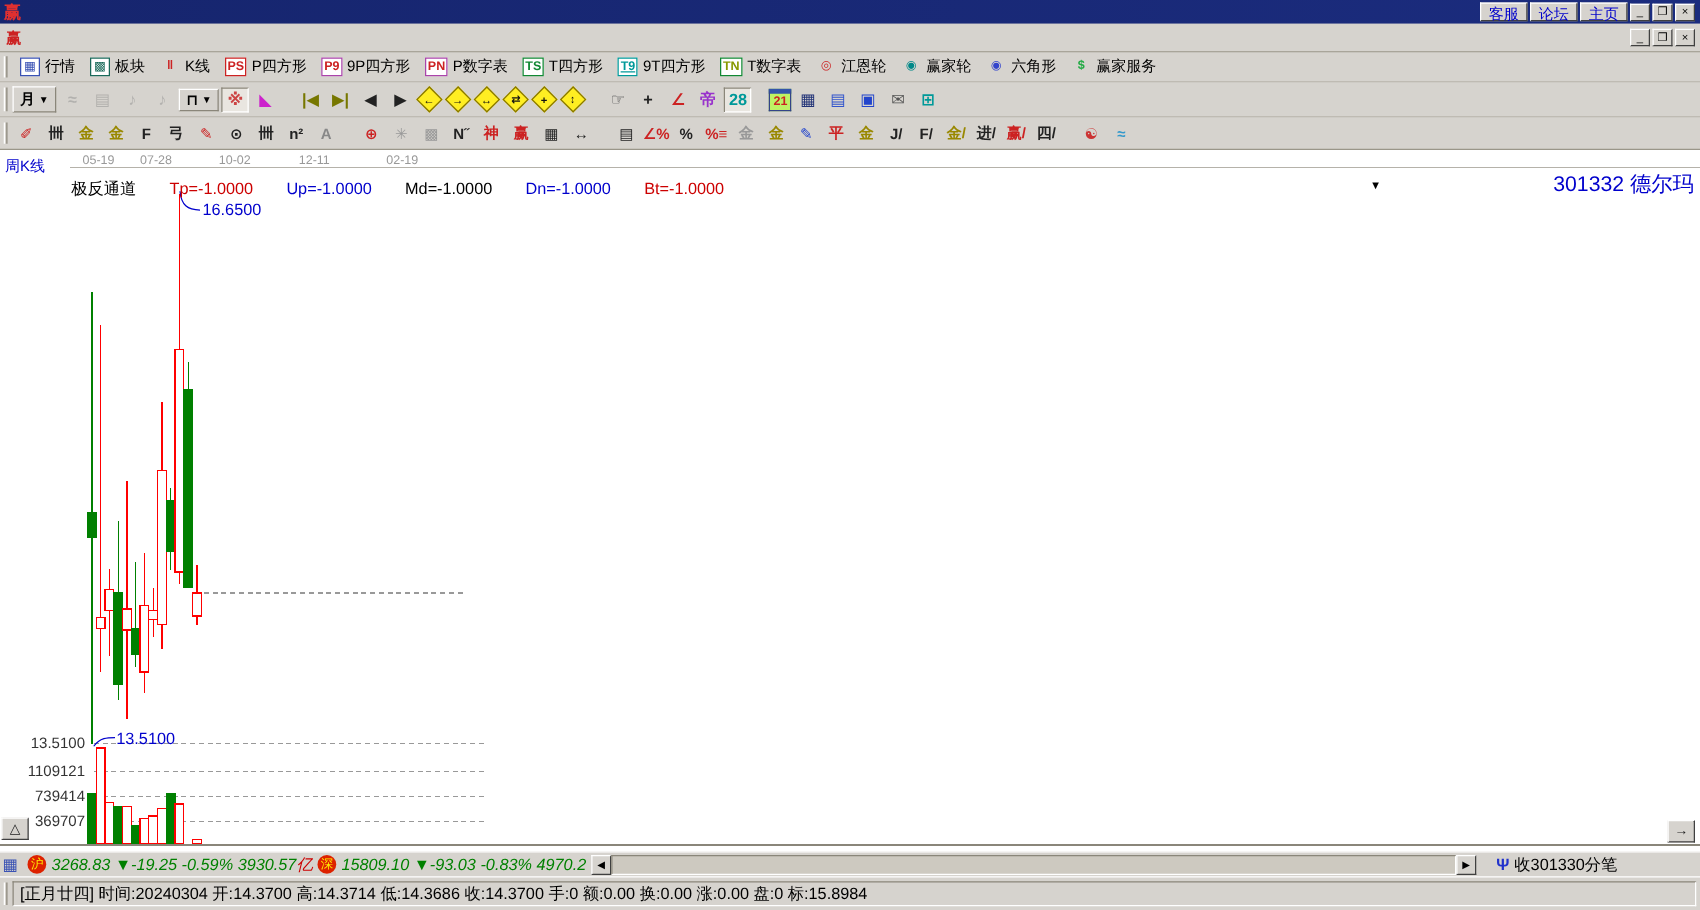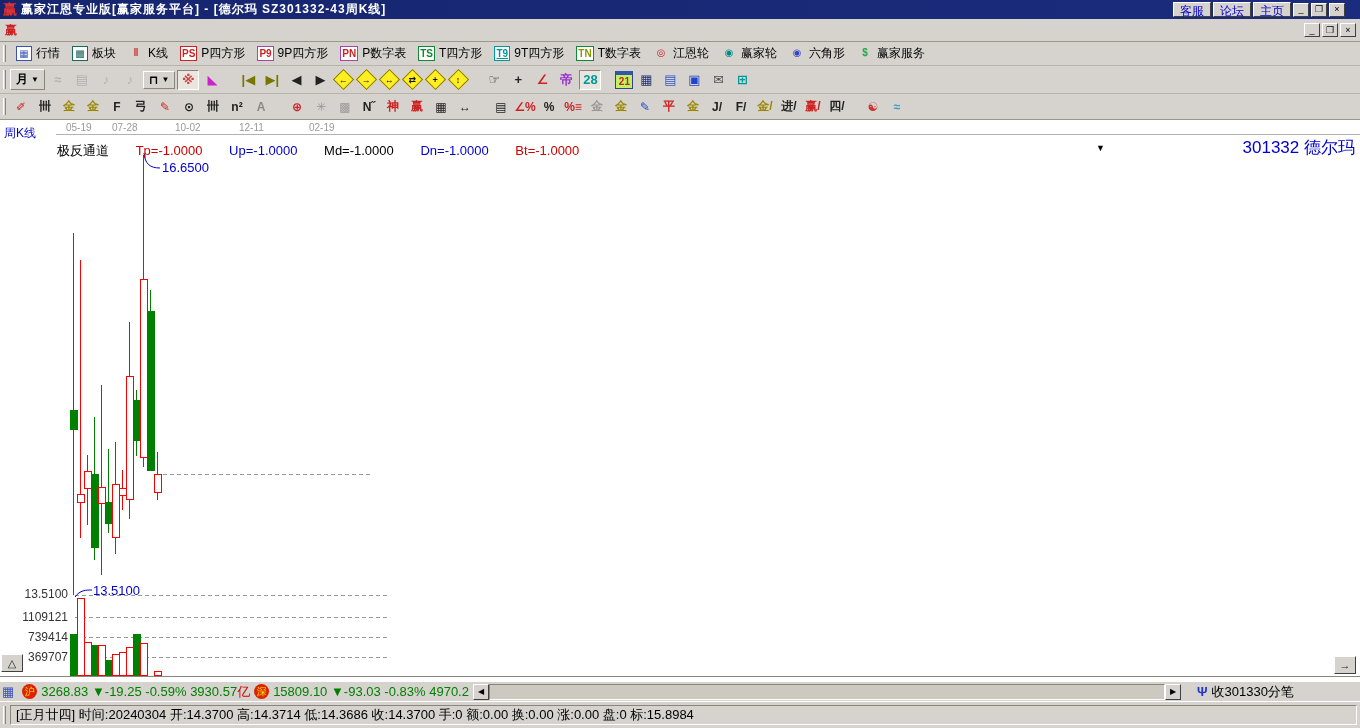--- a/index.html
+++ b/index.html
@@ -5,21 +5,21 @@
   * { box-sizing: border-box; margin: 0; padding: 0; }
   html,body { width:1360px; height:728px; overflow:hidden; }
   body { font-family:"Liberation Sans","DejaVu Sans",sans-serif; font-size:12px; background:#d6d3ce; }
   .app { position:relative; width:1360px; height:728px; background:#d6d3ce; }
 
   
   .titlebar { position:absolute; left:0; top:0; width:1360px; height:19px;
     background:linear-gradient(90deg,#16256e,#1b2c7e); color:#fff; display:flex; align-items:center; }
   .tb-logo { color:#e03030; font-weight:bold; font-size:14px; margin:0 4px 0 3px; }
   .tb-title { font-weight:bold; font-size:12px; letter-spacing:1px; white-space:nowrap; }
-  .tb-right { margin-left:auto; display:flex; align-items:center; gap:2px; padding-right:15px; }
+  .tb-right { margin-left:auto; display:flex; align-items:center; gap:2px; padding-right:4px; }
   .tb-txtbtn { height:15px; padding:0 6px; font-size:12px; color:#0000cc;
     background:#d6d3ce; border:1px solid; border-color:#fff #404040 #404040 #fff; cursor:default; }
   .winbtn { width:16px; height:14px; font-size:9px; line-height:11px; text-align:center; color:#000;
     background:#d6d3ce; border:1px solid; border-color:#fff #404040 #404040 #fff; }
 
   
   .menubar { position:absolute; left:0; top:19px; width:1360px; height:23px;
     background:#d6d3ce; border-bottom:1px solid #9a9689; display:flex; align-items:center; }
   .menu-logo { color:#cc2222; font-weight:bold; margin:0 8px 0 5px; }
   .menu-item { padding:2px 9px; color:#000; white-space:nowrap; }
@@ -58,21 +58,21 @@
   .mini-btn { position:absolute; width:22px; height:18px; background:#d6d3ce; border:1px solid;
     border-color:#fff #404040 #404040 #fff; font-size:11px; line-height:14px; text-align:center; color:#222; }
   #chart-svg { position:absolute; left:0; top:0; }
 
   
   .indexbar { position:absolute; left:0; top:681px; width:1360px; height:20px; background:#d6d3ce;
     border-top:1px solid #fff; display:flex; align-items:center; font-size:13px; }
   .idx-grid { color:#3a52b4; font-weight:bold; margin:0 4px 0 2px; }
   .idx-circ { display:inline-block; width:15px; height:15px; border-radius:50%; background:#dd2200;
     color:#ffee00; font-size:10px; line-height:15px; text-align:center; margin:0 4px; }
-  .idx-txt { color:#008000; white-space:nowrap; }
+  .idx-txt { color:#008000; white-space:nowrap;font-style:italic; }
   .idx-unit { color:#cc0000; }
   .hscroll { display:flex; align-items:center; height:16px; margin-left:4px; }
   .hs-btn { width:16px; height:16px; background:#d6d3ce; border:1px solid;
     border-color:#fff #404040 #404040 #fff; font-size:8px; text-align:center; line-height:14px; }
   .hs-track { width:676px; height:16px; background:#cdc9c0; border:1px solid; border-color:#8a867a #fff #fff #8a867a; }
   .feed { display:flex; align-items:center; gap:4px; margin-left:16px; color:#000; }
   .antenna { color:#2233cc; font-weight:bold; }
 
   
   .statusbar { position:absolute; left:0; top:701px; width:1360px; height:27px; background:#d6d3ce;
@@ -81,21 +81,20 @@
   .sb-panel { flex:1; height:20px; border:1px solid; border-color:#8a867a #fff #fff #8a867a;
     display:flex; align-items:center; padding:0 5px; white-space:nowrap; font-size:13px; color:#000; overflow:hidden; }
 </style>
 </head>
 <body>
 
 <div class="app">
 
   <div class="titlebar">
     <span class="tb-logo">赢</span>
-    <span class="tb-title">赢家江恩专业版[赢家服务平台] - [德尔玛  SZ301332-43周K线]</span>
     <span class="tb-right">
       <button class="tb-txtbtn">客服</button>
       <button class="tb-txtbtn">论坛</button>
       <button class="tb-txtbtn">主页</button>
       <button class="winbtn">_</button>
       <button class="winbtn">❐</button>
       <button class="winbtn">×</button>
     </span>
   </div>
 

